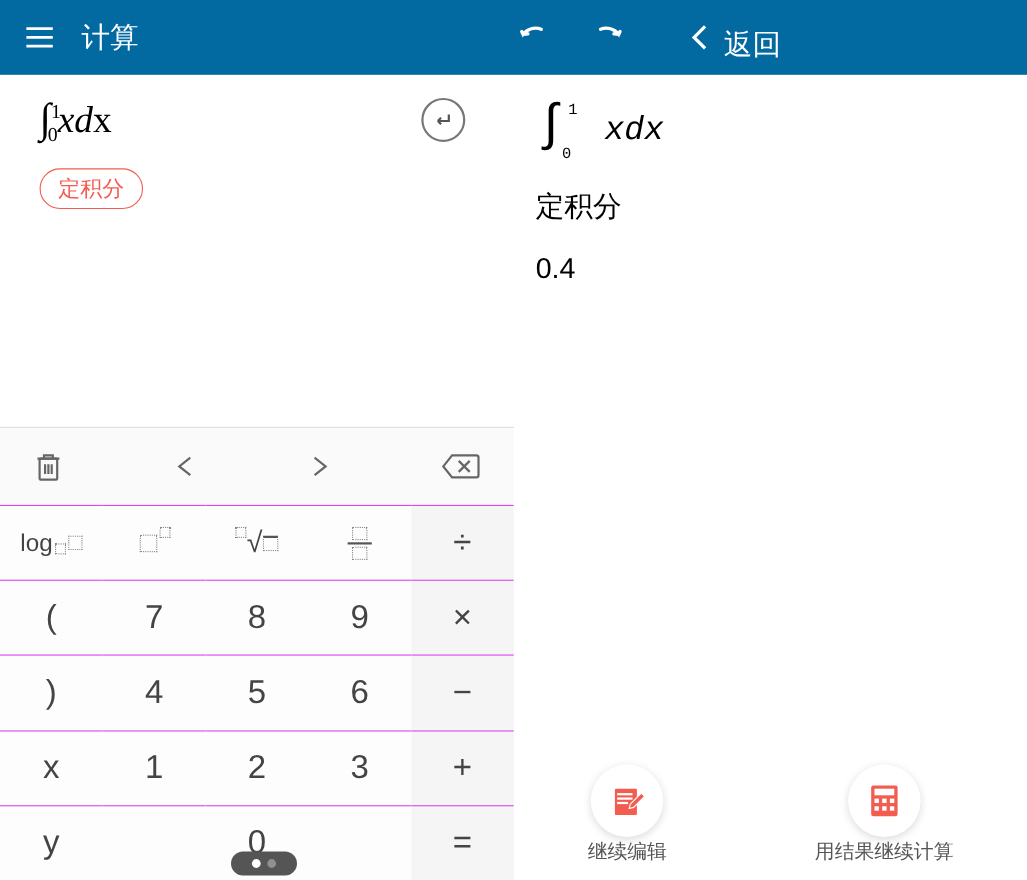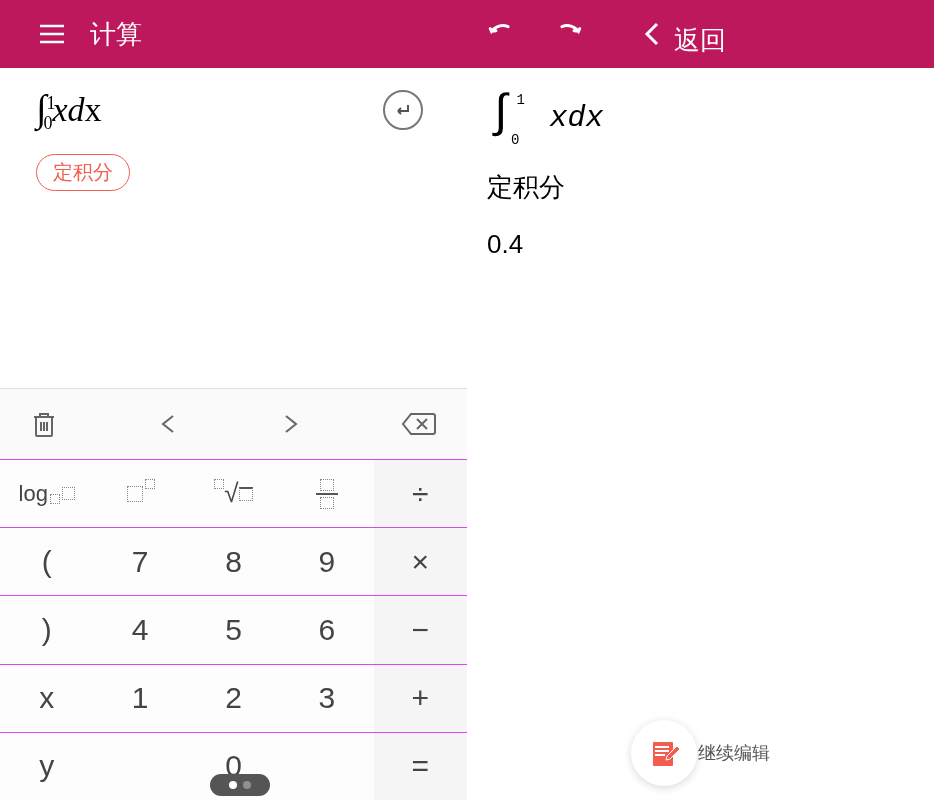--- a/index.html
+++ b/index.html
@@ -1,19 +1,19 @@
 <!DOCTYPE html>
 <html><head>
 <meta charset="utf-8">
 <style>
   * { margin: 0; padding: 0; box-sizing: border-box; }
   body { width: 934px; height: 800px; font-family: -apple-system, "Helvetica Neue", Arial, sans-serif; background: #fff; overflow: hidden; position: relative; }
 
   
-  .header { height: 68px; background: #be185d; display: flex; align-items: center; padding: 0 36px; color: #fff; }
+  .header { height: 68px; background: #0369a1; display: flex; align-items: center; padding: 0 20px; color: #fff; }
   .header-left { display: flex; align-items: center; gap: 22px; width: 447px; }
   .header-title { font-size: 26px; font-weight: 400; }
   .header-mid { display: flex; align-items: center; gap: 40px;}
   .header-right { display: flex; align-items: center; gap: 12px; margin-left: 55px; }
   .back-text { font-size: 26px; margin-top: 12px; }
   .icon-btn { cursor: pointer; display: flex; align-items: center; justify-content: center; }
 
   
   .main { display: flex; height: 732px; }
   .left-pane { width: 467px; display: flex; flex-direction: column; }
@@ -45,21 +45,21 @@
   
   .result-math { font-family: Liberation Mono, monospace; font-size: 30px; font-style: italic; padding-left:4px; margin-bottom: 30px;}
   .int-big { font-style: normal; font-size: 46px; display:inline-block; position:relative;}
   .int-upper { font-size: 14px; font-style: normal; position: relative; top: -22px; left: 2px;}
   .int-lower { font-size: 14px; font-style: normal; position: relative; top: 18px; left: -12px;}
   .result-label { font-size: 26px; margin-bottom: 24px; padding-left:4px;}
   .result-val { font-size: 26px; padding-left:4px;}
 
   
   .actions { position: absolute; bottom: 14px; left: 0; right: 0; display: flex; justify-content: space-around; }
-  .action { display: flex; align-items: center; gap: 1px; }
+  .action { display: flex; flex-direction: column; align-items: center; gap: 1px; }
   .action-circle { width: 66px; height: 66px; border-radius: 50%; background: #fff; box-shadow: 0 2px 8px rgba(0,0,0,.15); display:flex;align-items:center;justify-content:center; cursor:pointer;}
   .action-label { font-size: 18px; color: #555;}
 </style>
 </head>
 <body>
 
 <div class="header">
   <div class="header-left">
     <div class="icon-btn">
       <svg width="32" height="32" viewBox="0 0 32 32" stroke="#fff" stroke-width="2.5" fill="none">
@@ -198,15 +198,30 @@
           <svg width="34" height="34" viewBox="0 0 34 34">
               <rect x="6" y="6" width="20" height="24" fill="#f25d50" rx="1"></rect>
               <rect x="8" y="10" width="14" height="2" fill="#fff"></rect>
               <rect x="8" y="14" width="14" height="2" fill="#fff"></rect>
               <rect x="8" y="18" width="10" height="2" fill="#fff"></rect>
               <path d="M20 20 L30 10 L33 13 L23 23 L19 24 Z" fill="#f25d50" stroke="#fff" stroke-width="1"></path>
             </svg>
         </div>
         <span class="action-label">继续编辑</span>
       </div>
+      <div class="action">
+        <div class="action-circle">
+          <svg width="32" height="34" viewBox="0 0 32 34">
+              <rect x="4" y="3" width="24" height="28" rx="2" fill="#f25d50"></rect>
+              <rect x="7" y="6" width="18" height="6" fill="#fff"></rect>
+              <rect x="7" y="15" width="4" height="4" fill="#fff"></rect>
+              <rect x="14" y="15" width="4" height="4" fill="#fff"></rect>
+              <rect x="21" y="15" width="4" height="4" fill="#fff"></rect>
+              <rect x="7" y="22" width="4" height="4" fill="#fff"></rect>
+              <rect x="14" y="22" width="4" height="4" fill="#fff"></rect>
+              <rect x="21" y="22" width="4" height="4" fill="#fff"></rect>
+            </svg>
+        </div>
+        <span class="action-label">用结果继续计算</span>
+      </div>
     </div>
   </div>
 </div>
 
 </body></html>

